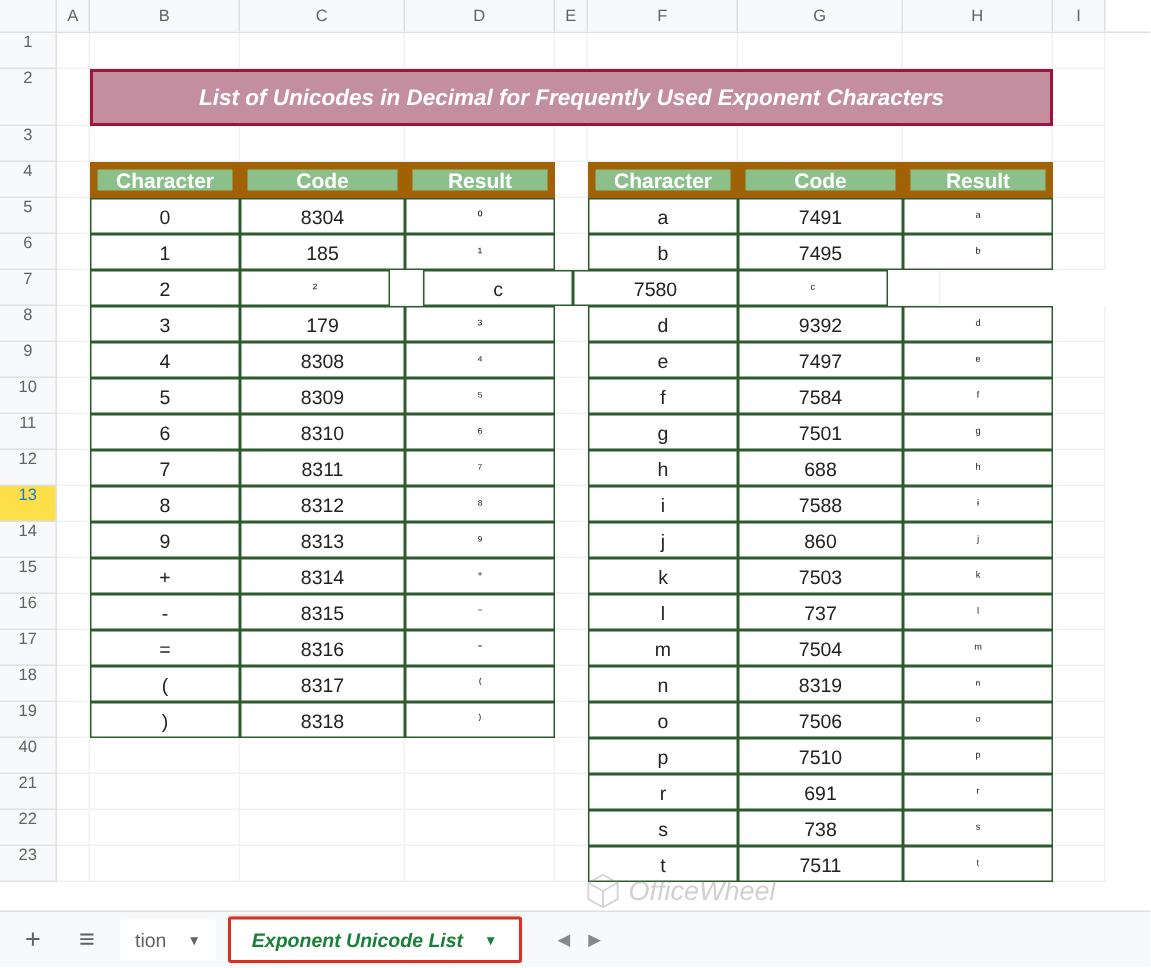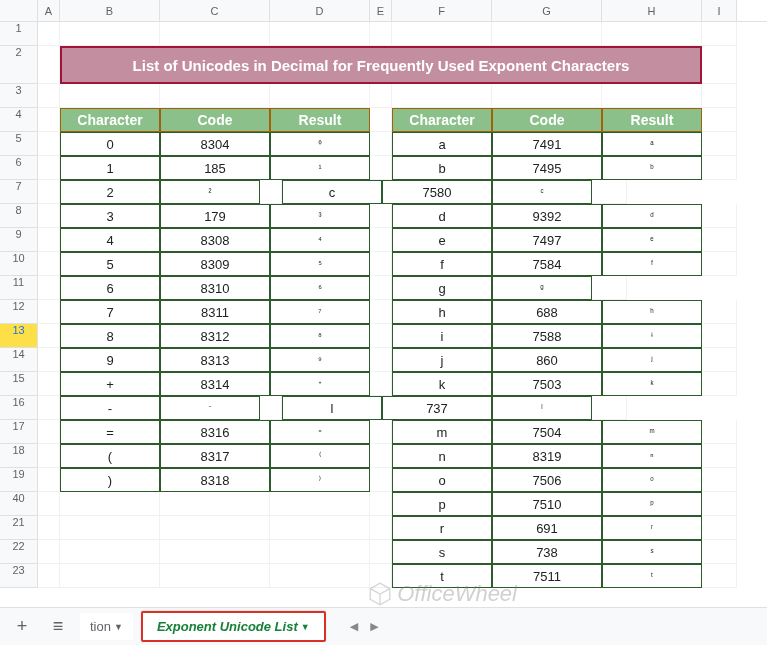--- a/index.html
+++ b/index.html
@@ -68,27 +68,28 @@
   align-items: center;
   justify-content: center;
   position: relative;
 }
 .banner {
   background: #c38ea0;
   color: #fff;
   font-weight: bold;
   font-size: 15px;
   border: 2px solid #a0143c;
+  font-style: italic;
 }
 .th {
   background: #8bc08b;
   color: #fff;
   font-weight: bold;
   font-size: 14px;
-  border: 1px solid #a16207;
+  border: 5px solid #a16207;
 }
 .td {
   border: 1px solid #2d5b2d;
   background: #fff;
   font-size: 13px;
   color: #222;
 }
 .td.sup { font-size: 9px; }
 .wA { width: 22px; }
 .wB { width: 100px; }
@@ -123,21 +124,21 @@
   font-size: 18px;
   cursor: pointer;
   border-radius: 4px;
 }
 .tab {
   padding: 6px 14px;
   font-size: 13px;
   color: #5f6368;
   display: flex;
   align-items: center;
-  gap: 3px;
+  gap: 14px;
   cursor: pointer;
   border-radius: 2px;
 }
 .tab.active {
   background: #fff;
   color: #188038;
   font-weight: bold;
   border: 2px solid #d93025;
   box-shadow: 0 -1px 2px rgba(0,0,0,0.1);
   font-style: italic;
@@ -158,21 +159,21 @@
 .nav-arrow {
   color: #888;
   font-size: 11px;
   padding: 4px;
   cursor: pointer;
 }
 .watermark {
   position: absolute;
   right: 250px;
   bottom: 38px;
-  font-size: 22px;
+  font-size: 18px;
   color: rgba(120,120,120,0.35);
   font-style: italic;
   display: flex;
   align-items: center;
   gap: 4px;
   pointer-events: none;
 }
 .watermark svg { opacity: 0.35; }
 </style>
 </head>
@@ -308,20 +309,21 @@
         <div class="cell wI"></div>
       </div>
       <div class="row">
         <div class="row-header">11</div>
         <div class="cell wA"></div>
         <div class="cell wB td">6</div>
         <div class="cell wC td">8310</div>
         <div class="cell wD td sup">⁶</div>
         <div class="cell wE"></div>
         <div class="cell wF td">g</div>
+        <div class="cell wG td">7501</div>
         <div class="cell wH td sup">ᵍ</div>
         <div class="cell wI"></div>
       </div>
       <div class="row">
         <div class="row-header">12</div>
         <div class="cell wA"></div>
         <div class="cell wB td">7</div>
         <div class="cell wC td">8311</div>
         <div class="cell wD td sup">⁷</div>
         <div class="cell wE"></div>
@@ -363,20 +365,21 @@
         <div class="cell wE"></div>
         <div class="cell wF td">k</div>
         <div class="cell wG td">7503</div>
         <div class="cell wH td sup">ᵏ</div>
         <div class="cell wI"></div>
       </div>
       <div class="row">
         <div class="row-header">16</div>
         <div class="cell wA"></div>
         <div class="cell wB td">-</div>
+        <div class="cell wC td">8315</div>
         <div class="cell wD td sup">⁻</div>
         <div class="cell wE"></div>
         <div class="cell wF td">l</div>
         <div class="cell wG td">737</div>
         <div class="cell wH td sup">ˡ</div>
         <div class="cell wI"></div>
       </div>
       <div class="row">
         <div class="row-header">17</div>
         <div class="cell wA"></div>

